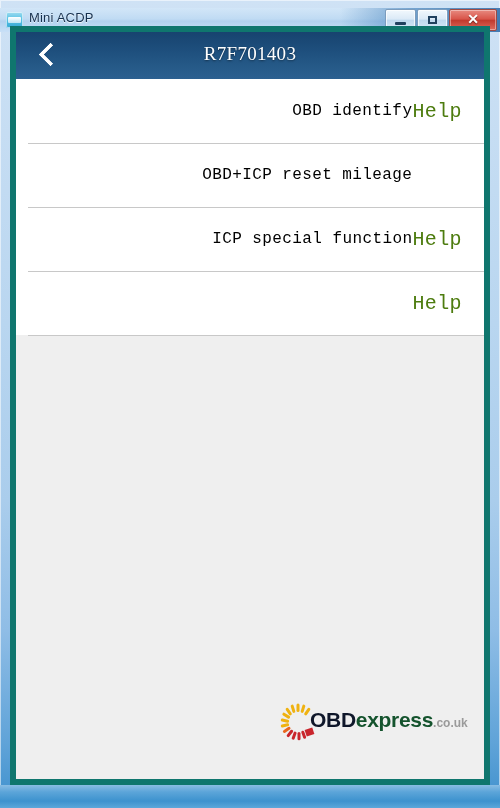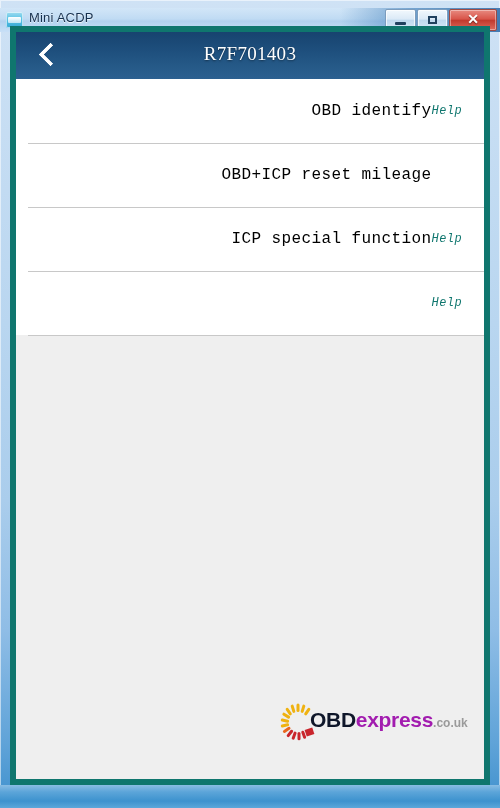--- a/index.html
+++ b/index.html
@@ -153,24 +153,23 @@
   }
   .row-label {
     font-family: "Liberation Mono", monospace;
     font-size: 16px;
     color: #000000;
     letter-spacing: 0.4px;
     white-space: nowrap;
   }
   .row-help {
     font-family: "Liberation Mono", monospace;
-    font-size: 12px;
-    color: #0f766e;
+    font-size: 20px;
+    color: #4d7c0f;
     letter-spacing: 0.4px;
-    font-style: italic;
   }
   .row-help.hidden { visibility: hidden; }
 
   .list-bottom-rule {
     position: relative;
     height: 1px;
     background: #c8c8c8;
     margin-left: 12px;
   }
 
@@ -192,21 +191,21 @@
   }
   .logo-text {
     position: absolute; left: 32px; top: 8px;
     font-family: "Liberation Sans", sans-serif;
     font-size: 21px;
     font-weight: bold;
     white-space: nowrap;
     letter-spacing: -0.3px;
   }
   .lt-obd { color: #0f172a; }
-  .lt-express { color: #a21caf; }
+  .lt-express { color: #14532d; }
   .lt-tld {
     color: #9a9a9a;
     font-size: 12px;
     font-weight: bold;
     letter-spacing: 0;
   }
 
   
   .frame-bottom {
     position: absolute; left: 0; bottom: 0; width: 500px; height: 23px;

